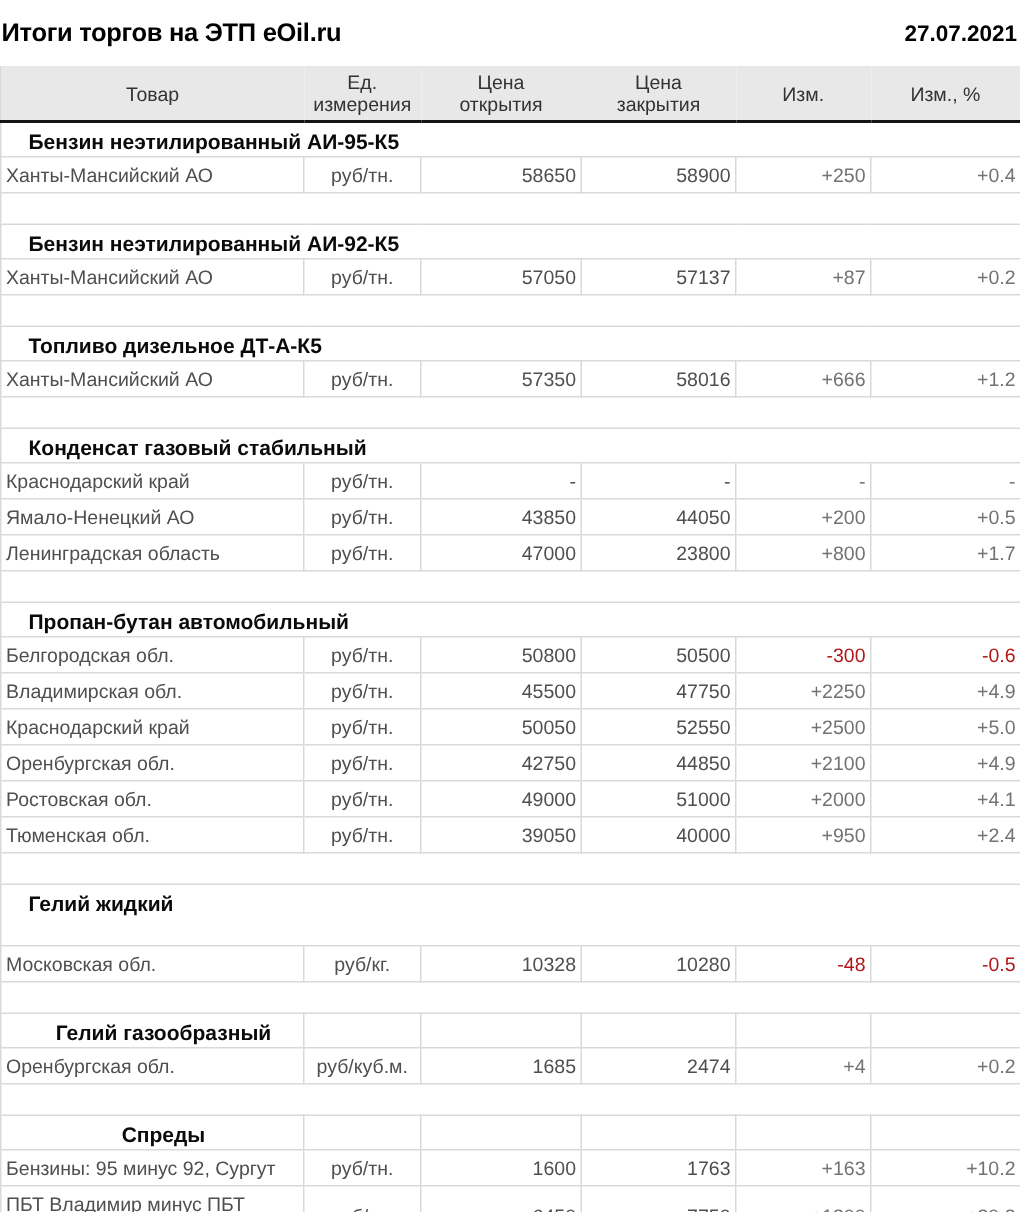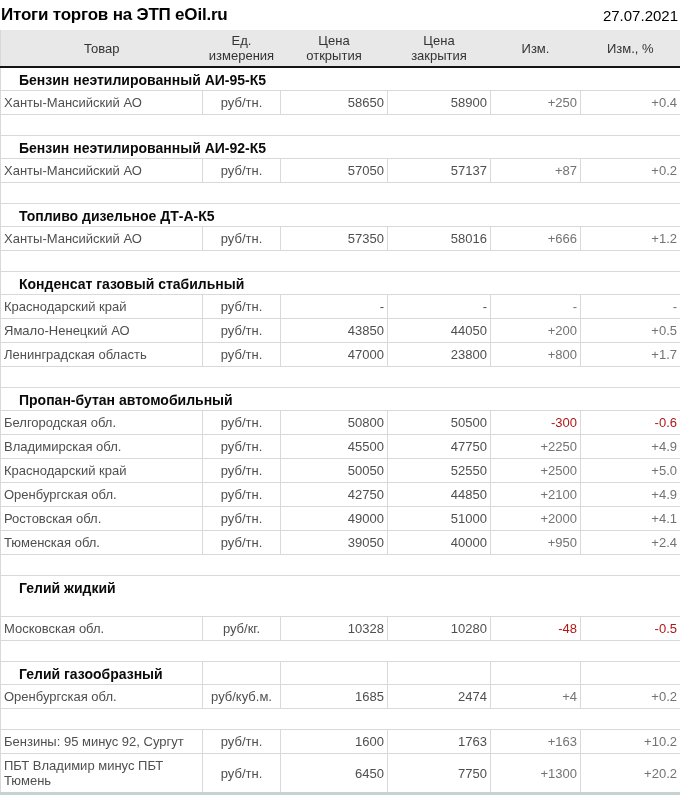--- a/index.html
+++ b/index.html
@@ -6,25 +6,25 @@
   body {
     width: 680px;
     font-family: "Liberation Sans", "DejaVu Sans", sans-serif;
     color: #4f4f4f;
     -webkit-font-smoothing: antialiased;
   }
   .titlebar {
     display: flex;
     justify-content: space-between;
     align-items: center;
-    height: 30px;
+    height: 44px;
     padding: 0 2px 0 1px;
   }
   .title { font-size: 17px; font-weight: bold; color: #000; letter-spacing: -0.2px; }
-  .date  { font-size: 15px; font-weight: normal; color: #000; }
+  .date  { font-size: 15px; font-weight: bold; color: #000; }
 
   table.results {
     width: 680px;
     border-collapse: collapse;
     table-layout: fixed;
     border-left: 1px solid #d9d9d9;
     border-right: 1px solid #d9d9d9;
     border-bottom: 3px solid #c9d2d2;
   }
   thead th {
@@ -54,21 +54,21 @@
   .pos { color: #737373; }
   .neg { color: #b01818; }
   tr.sec td {
     border-top: 1px solid #d9d9d9;
     font-size: 14px;
     font-weight: bold;
     color: #0a0a0a;
     padding: 4px 3px 2px 18px;
     line-height: 16px;
   }
-  tr.sec.cells td { border: 1px solid #d9d9d9; }
+  tr.sec.cells td { border: 1px solid #d9d9d9; text-align: center; }
   tr.gap td    { height: 18px; border: none; background: #fff; }
   tr.spacer td { height: 16px; border: none; background: #fff; }
 </style>
 </head>
 <body>
 
 <div class="page">
   <div class="titlebar">
     <div class="title">Итоги торгов на ЭТП eOil.ru</div>
     <div class="date">27.07.2021</div>
@@ -252,20 +252,28 @@
           <td>Оренбургская обл.</td>
           <td class="unit">руб/куб.м.</td>
           <td class="num">1685</td>
           <td class="num">2474</td>
           <td class="num pos">+4</td>
           <td class="num pct pos">+0.2</td>
         </tr>
         <tr class="gap">
           <td colspan="6"></td>
         </tr>
+        <tr class="sec cells">
+          <td>Спреды</td>
+          <td></td>
+          <td></td>
+          <td></td>
+          <td></td>
+          <td></td>
+        </tr>
         <tr class="data">
           <td>Бензины: 95 минус 92, Сургут</td>
           <td class="unit">руб/тн.</td>
           <td class="num">1600</td>
           <td class="num">1763</td>
           <td class="num pos">+163</td>
           <td class="num pct pos">+10.2</td>
         </tr>
         <tr class="data">
           <td>ПБТ Владимир минус ПБТ Тюмень</td>

